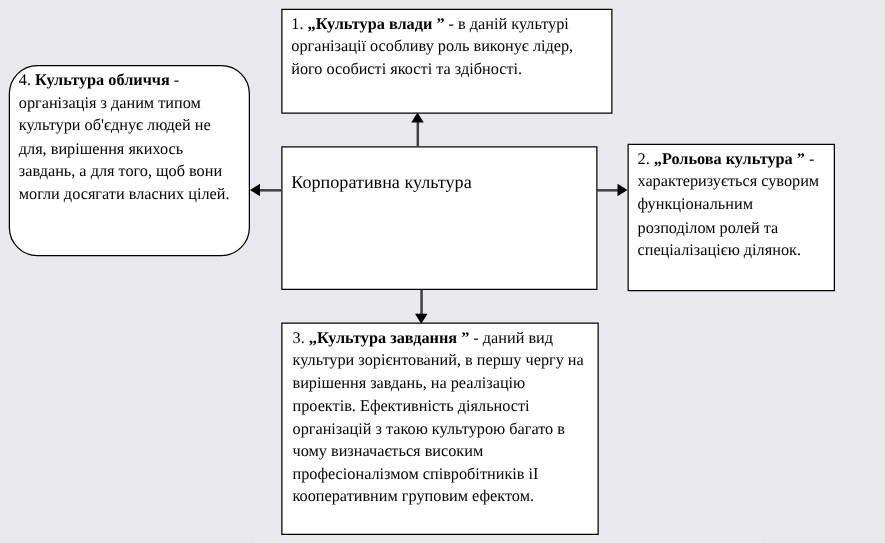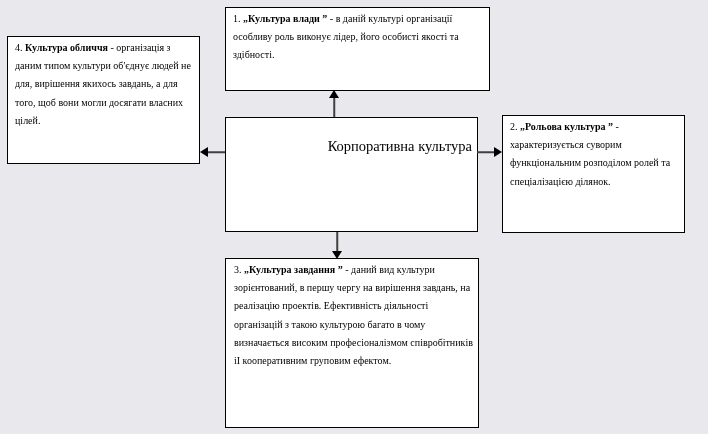--- a/index.html
+++ b/index.html
@@ -10,33 +10,33 @@
     background: #e9e9ed;
     font-family: "Liberation Serif", "DejaVu Serif", serif;
     color: #000;
     overflow: hidden;
   }
   .box {
     position: absolute;
     background: #ffffff;
     border: 1.5px solid #000000;
     box-sizing: border-box;
-    font-size: 10px;
+    font-size: 13px;
     line-height: 18.2px;
     padding: 2px 5px 2px 7px;
     overflow: hidden;
   }
   .box b { font-weight: bold; }
   .top-box    { left: 225px; top: 7px;   width: 265px; height: 84px; }
-  .left-box   { left: 7px;   top: 36px;  width: 193px; height: 128px; }
+  .left-box   { left: 7px;   top: 52px;  width: 193px; height: 153px; border-radius: 23px; }
   .center-box {
     left: 225px; top: 117px; width: 253px; height: 115px;
-    text-align: right; padding-top: 19px; font-size: 14.5px;
+    text-align: left; padding-top: 19px; font-size: 14.5px;
   }
-  .right-box  { left: 502px; top: 115px; width: 183px; height: 118px; }
+  .right-box  { left: 502px; top: 115px; width: 166px; height: 118px; }
   .bottom-box { left: 225px; top: 258px; width: 254px; height: 170px; padding-left: 8px; }
 
   .arrow { position: absolute; }
   .v-line {
     position: absolute; left: 50%; transform: translateX(-50%);
     width: 1.5px; background: #404040;
   }
   .h-line {
     position: absolute; top: 50%; transform: translateY(-50%);
     height: 1.5px; background: #404040;

